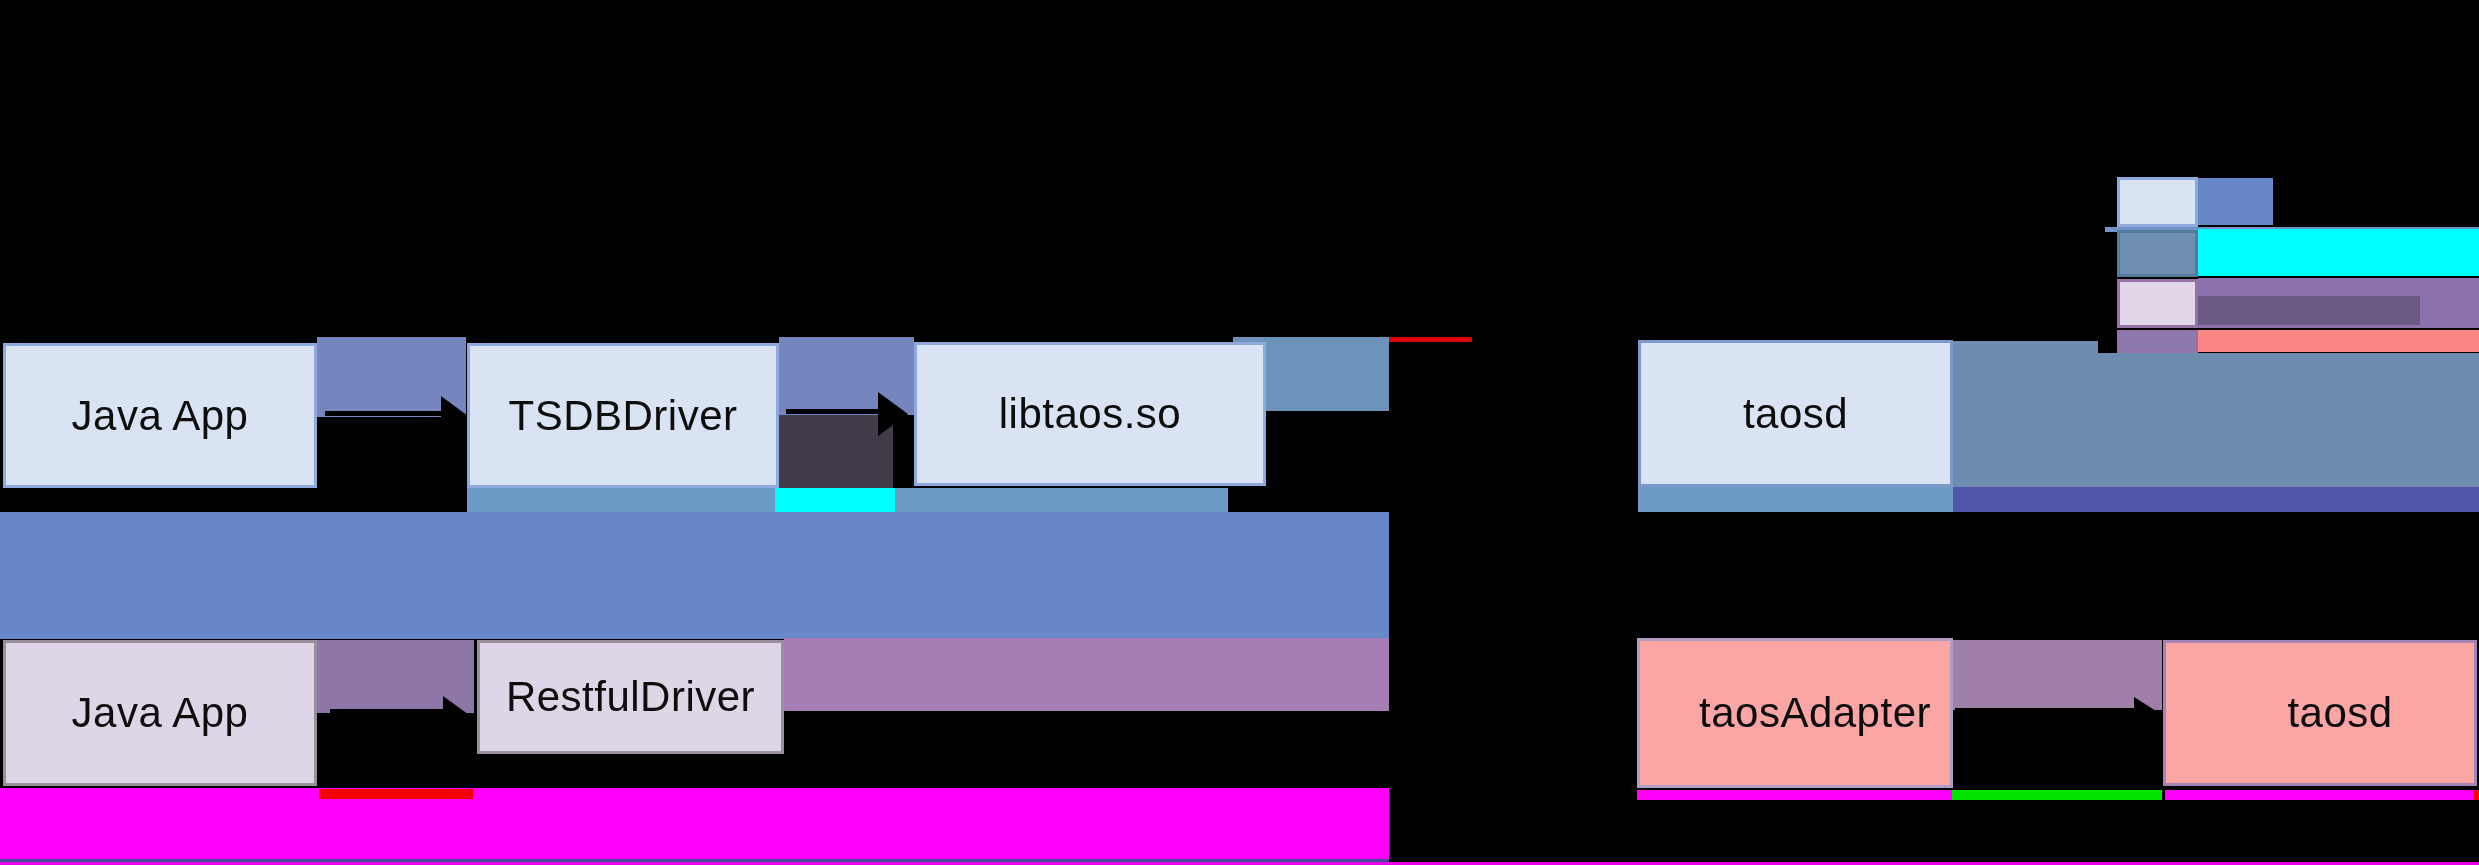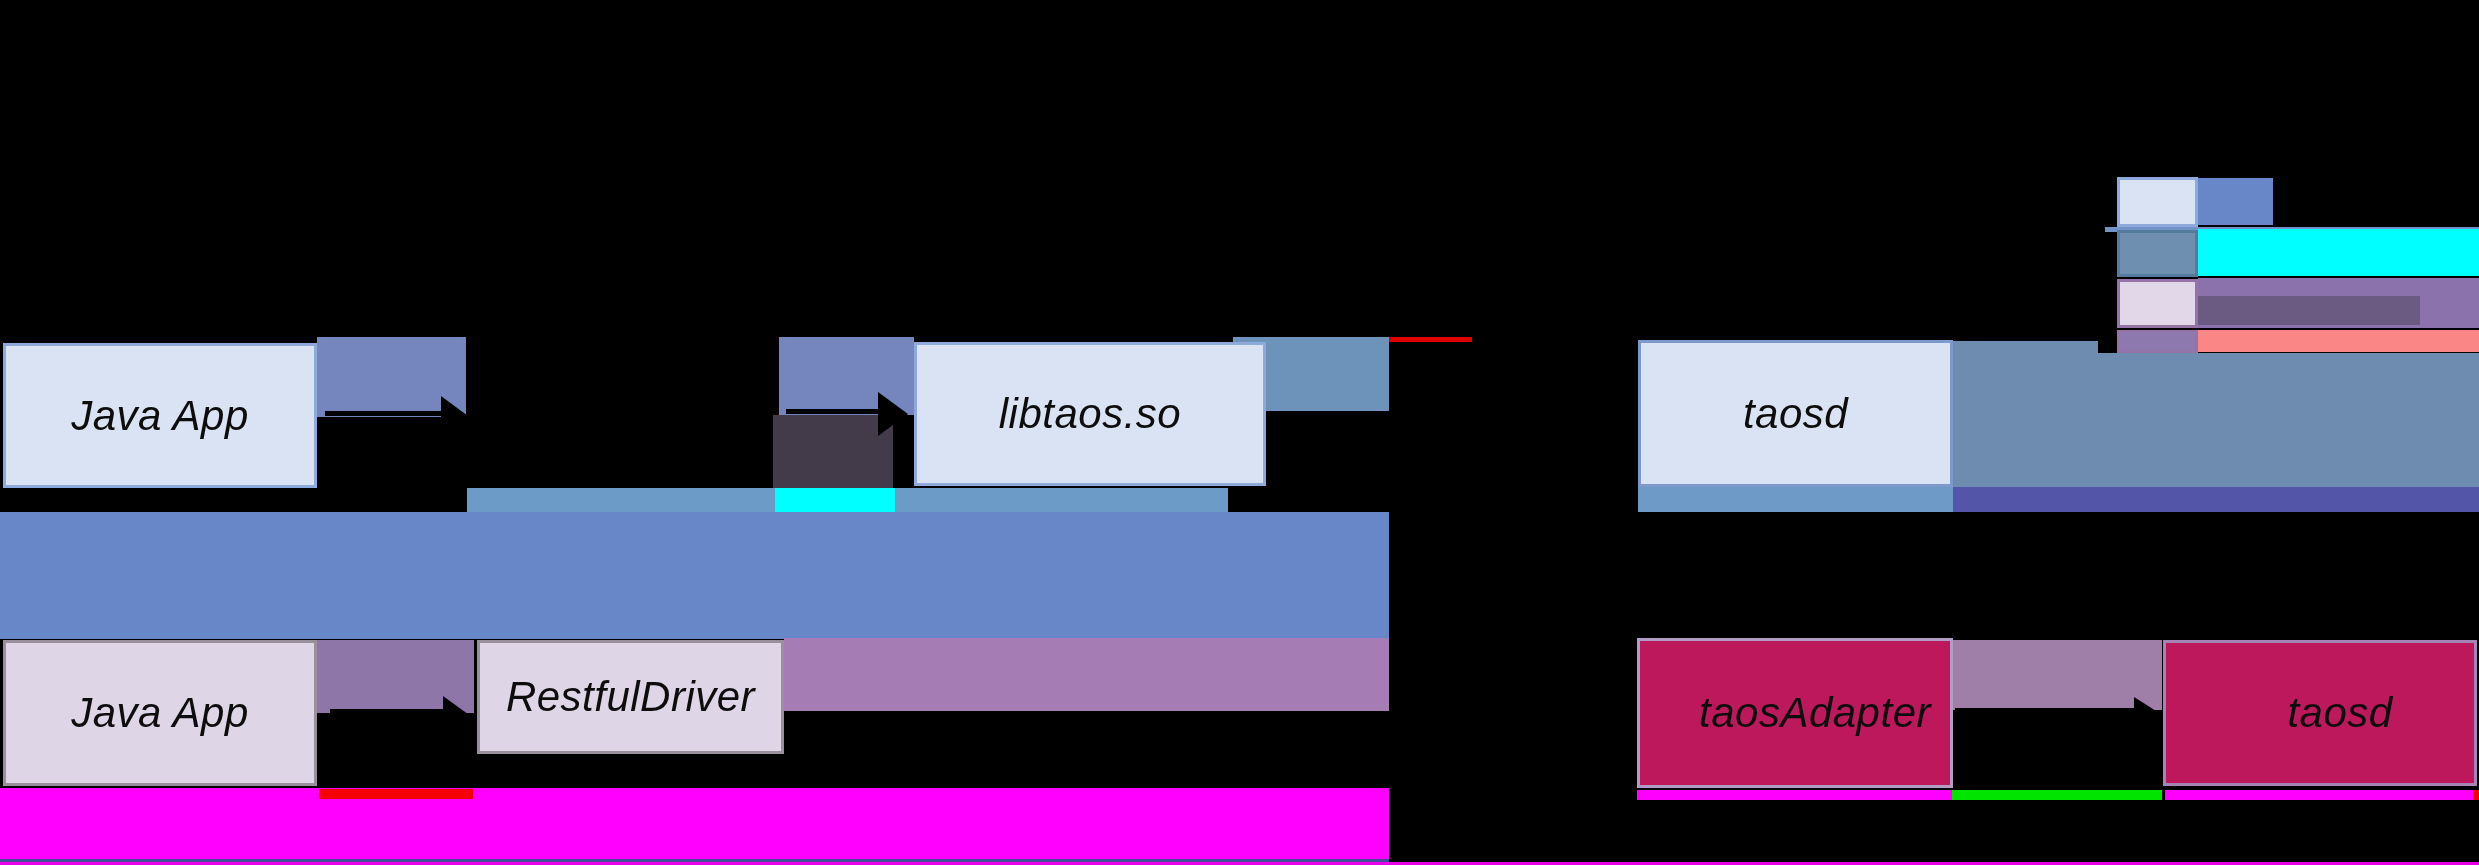--- a/index.html
+++ b/index.html
@@ -1,22 +1,22 @@
 <!DOCTYPE html>
 <html><head>
 <meta charset="utf-8">
 <style>
   html,body{margin:0;padding:0;background:#000;}
   .canvas{position:relative;width:2479px;height:865px;background:#000;overflow:hidden;
-          font-family:"Liberation Sans", sans-serif;font-style:italic;}
+          font-family:"Liberation Sans", sans-serif;}
   .node{position:absolute;display:flex;align-items:center;justify-content:center;
         font-size:42px;color:#0d0d0d;letter-spacing:0.5px;box-sizing:border-box;}
   .blue-node{background:#dae3f3;border:3px solid #8ea9db;}
   .lav-node{background:#ded5e6;border:3px solid #99909b;}
-  .lav-node-r{background:#be185d;border:3px solid #b09cc4;padding-left:40px;}
+  .lav-node-r{background:#fca5a5;border:3px solid #b09cc4;padding-left:40px;}
   .rect{position:absolute;}
   .tri-right{position:absolute;width:0;height:0;}
   
   .c-connblue{background:#7486bd;}
   .c-steelmid{background:#6d93ba;}
   .c-steelright{background:#6d8cb0;}
   .c-steelstrip{background:#6d9bc8;}
   .c-steelstrip2{background:#6e9ac8;}
   .c-indigo{background:#5355a9;}
   .c-blueband{background:#6787c8;}
@@ -60,20 +60,23 @@
   <div class="rect c-steelstrip" style="left:467px;top:488px;width:761px;height:24px;"></div>
   <div class="rect c-cyan" style="left:775px;top:488px;width:120px;height:24px;"></div>
 
   <div class="rect c-steelmid" style="left:1233px;top:337px;width:156px;height:74px;"></div>
   <div class="rect c-redline" style="left:1389px;top:337px;width:83px;height:5px;"></div>
 
   <div class="rect c-blueband" style="left:0;top:512px;width:1389px;height:127px;"></div>
 
   <div class="node blue-node" style="left:3px;top:343px;width:314px;height:145px;">
     <span>Java App</span>
+  </div>
+  <div class="node blue-node" style="left:467px;top:343px;width:312px;height:145px;">
+    <span>TSDBDriver</span>
   </div>
   <div class="node blue-node" style="left:914px;top:342px;width:352px;height:144px;">
     <span>libtaos.so</span>
   </div>
 
   <div class="rect c-steelright" style="left:1953px;top:341px;width:145px;height:13px;"></div>
   <div class="rect c-steelright" style="left:1953px;top:353px;width:526px;height:134px;"></div>
   <div class="tri-right" style="left:1616px;top:402px;border-top:13px solid transparent;border-bottom:13px solid transparent;border-left:24px solid #000;"></div>
   <div class="node blue-node" style="left:1638px;top:340px;width:315px;height:147px;border-color:#7d99cc;">
     <span>taosd</span>

